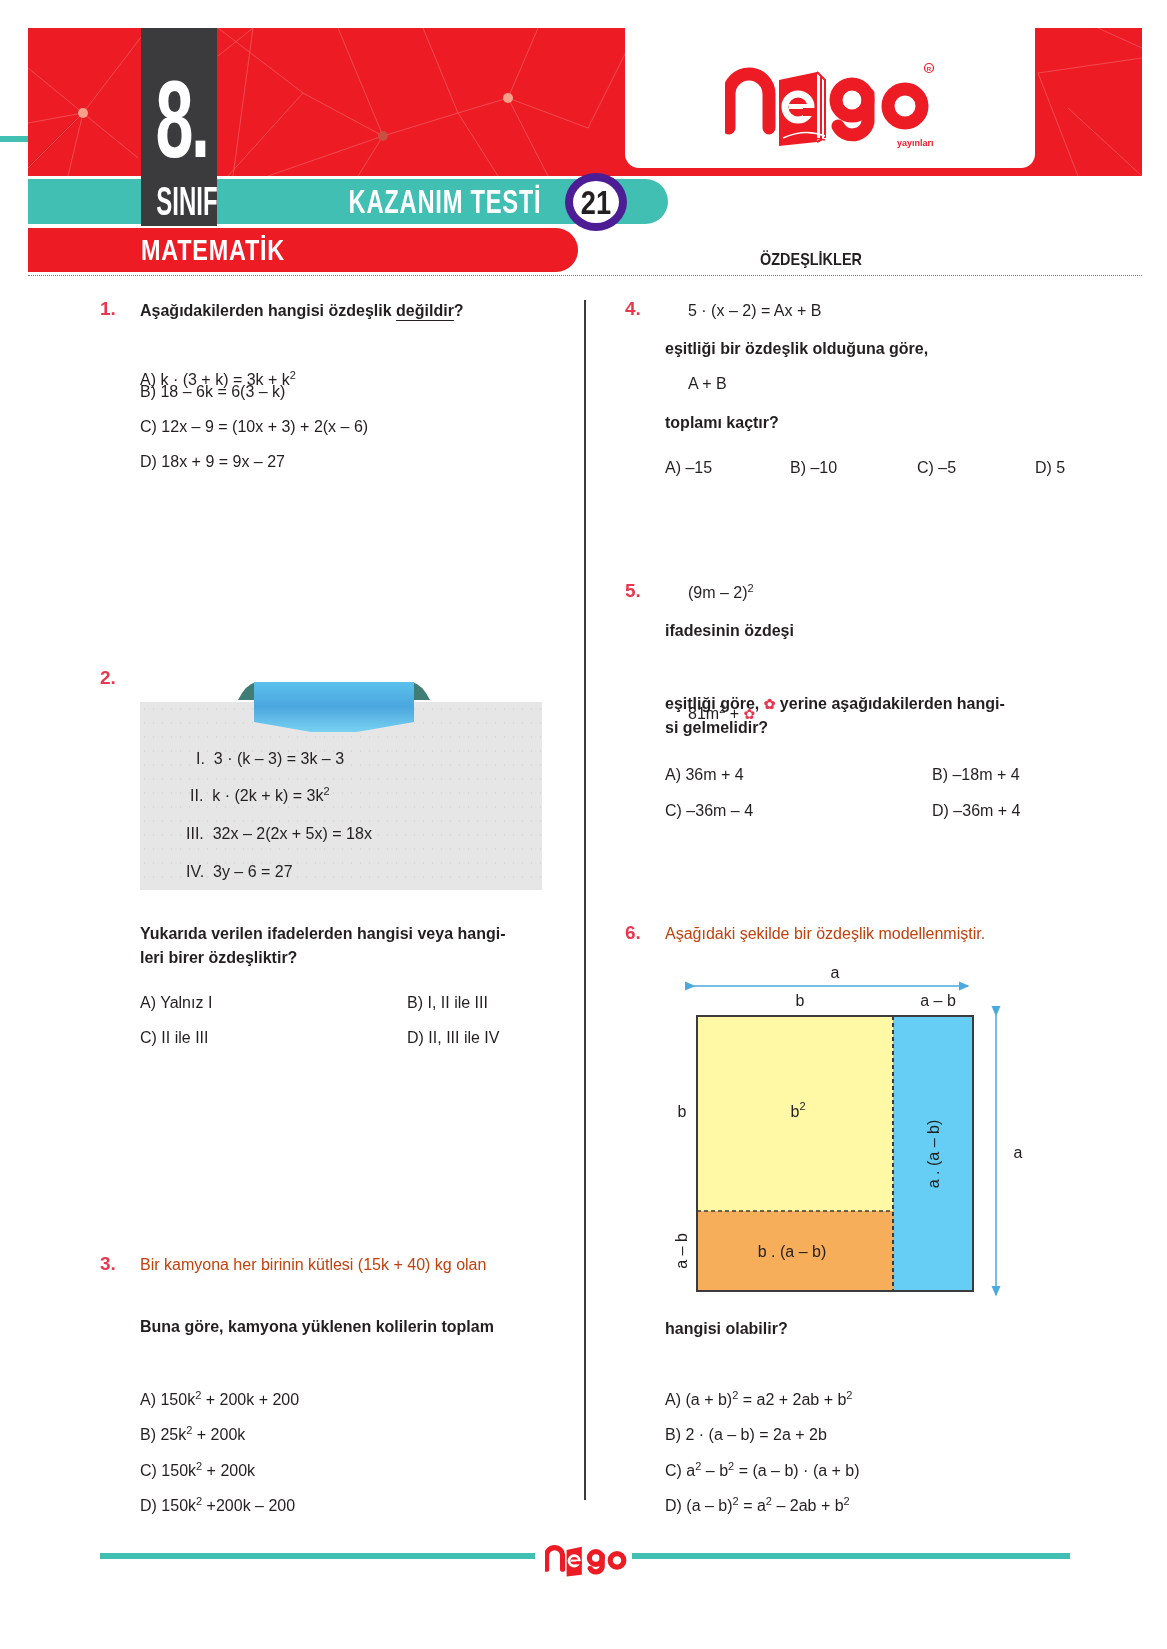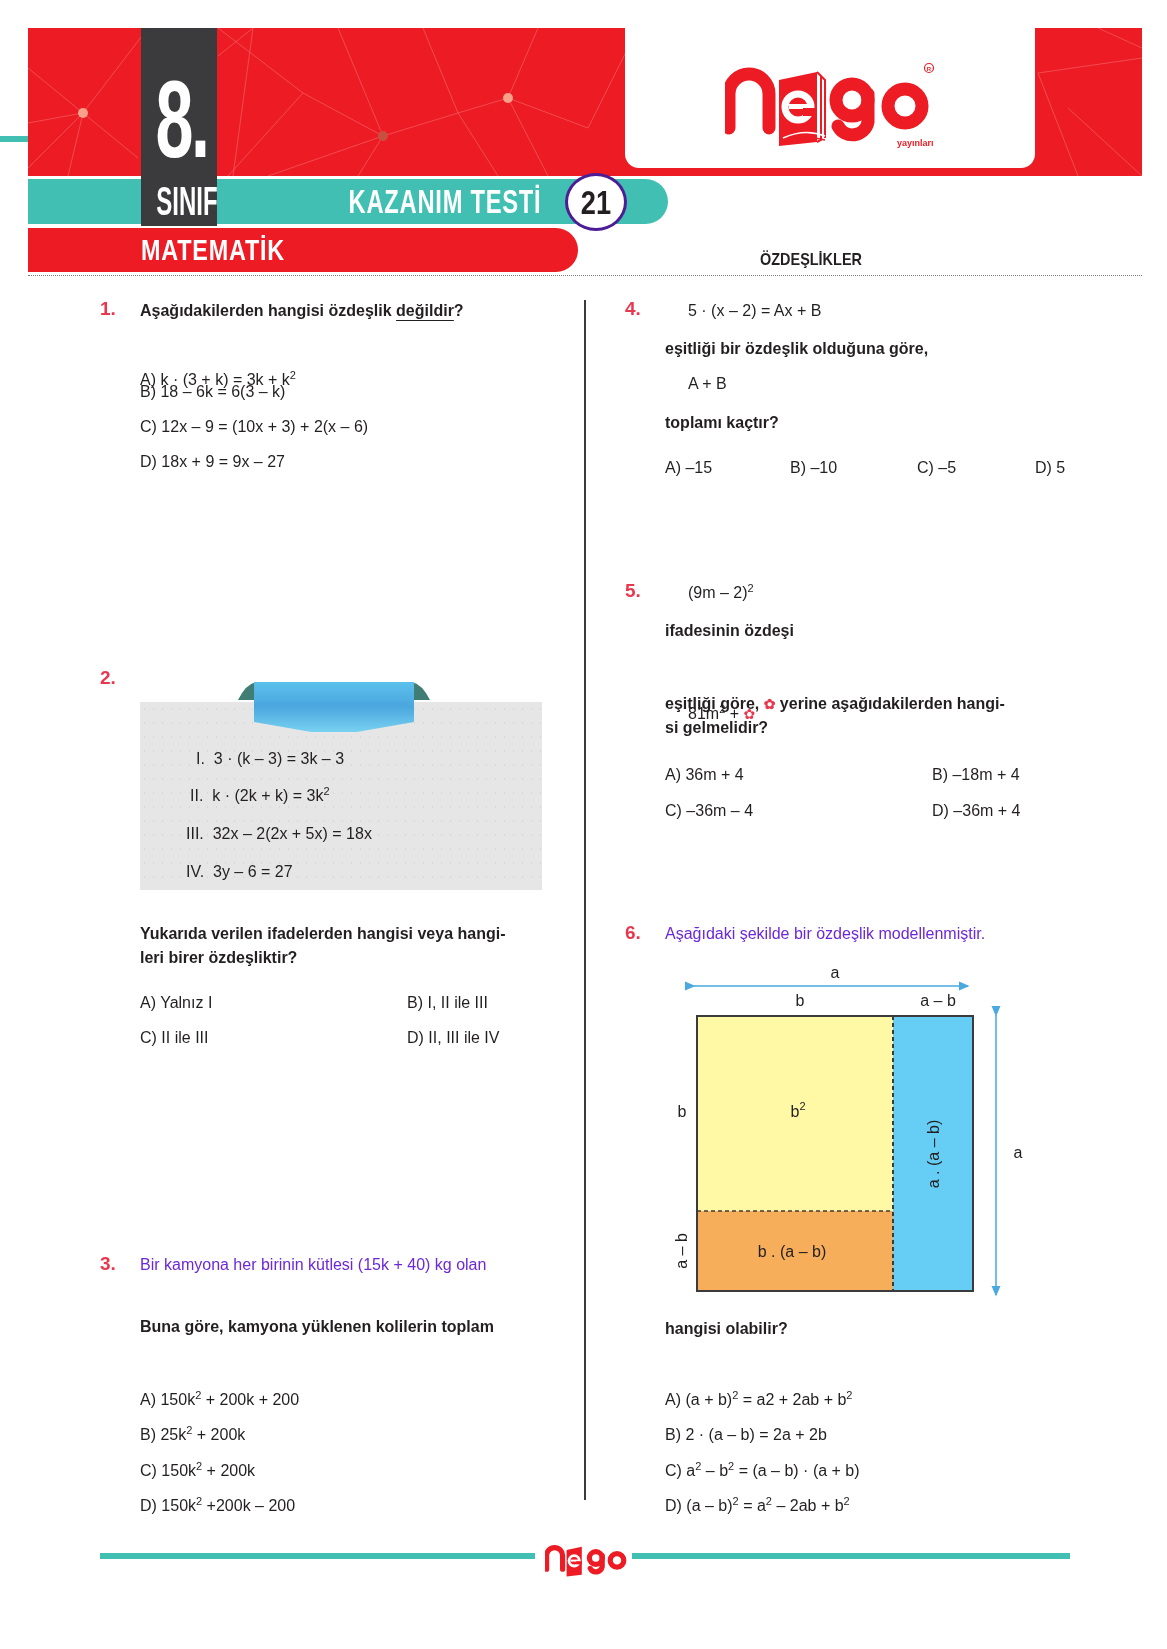--- a/index.html
+++ b/index.html
@@ -8,38 +8,38 @@
 
   
   .hdr-red { position: absolute; left: 28px; top: 28px; width: 1114px; height: 148px; background: #ed1c24; overflow: hidden; }
   .hdr-red svg { position: absolute; left: 0; top: 0; }
   .hdr-teal-left { position: absolute; left: 0; top: 136px; width: 28px; height: 6px; background: #41bfb3; }
   .hdr-dark { position: absolute; left: 141px; top: 28px; width: 76px; height: 198px; background: #3b3a3c; z-index: 3; }
   .grade-num { position: absolute; left: 0; top: 36px; width: 76px; text-align: center; color: #fff; font-family: "Liberation Sans", sans-serif; font-weight: bold; font-size: 110px; line-height: 110px; transform: scaleX(0.62); transform-origin: center; letter-spacing: -4px; }
   .grade-label { position: absolute; left: 0; top: 152px; width: 76px; text-align: center; color: #fff; font-weight: bold; font-size: 40px; line-height: 42px; transform: scaleX(0.6); transform-origin: center; }
   .teal-band { position: absolute; left: 28px; top: 179px; width: 640px; height: 45px; background: #41bfb3; border-radius: 0 23px 23px 0; z-index: 2; }
   .test-title { position: absolute; left: 310px; top: 184px; width: 270px; text-align: center; color: #fff; font-weight: bold; font-size: 33px; line-height: 36px; transform: scaleX(0.72); transform-origin: center; z-index: 4; letter-spacing: 1px; }
-  .test-circle { position: absolute; left: 565px; top: 173px; width: 62px; height: 58px; border-radius: 50%; background: #fff; border: 3px solid #4c1d95; z-index: 5; display: flex; align-items: center; justify-content: center; }
+  .test-circle { position: absolute; left: 565px; top: 173px; width: 62px; height: 58px; border-radius: 50%; background: #fff; border: 8px solid #4c1d95; z-index: 5; display: flex; align-items: center; justify-content: center; }
   .test-num { font-weight: bold; font-size: 34px; color: #231f20; transform: scaleX(0.8); }
   .red-band { position: absolute; left: 28px; top: 228px; width: 550px; height: 44px; background: #ed1c24; border-radius: 0 22px 22px 0; z-index: 2; }
   .subject { position: absolute; left: 141px; top: 232px; color: #fff; font-weight: bold; font-size: 30px; line-height: 36px; transform: scaleX(0.78); transform-origin: left; z-index: 4; letter-spacing: 1px; }
   .topic { position: absolute; left: 760px; top: 250px; font-weight: bold; font-size: 17px; color: #231f20; transform: scaleX(0.85); transform-origin: left; }
   .hdr-rule { position: absolute; left: 28px; top: 275px; width: 1114px; height: 0; border-top: 1.5px dotted #7a7a7a; }
 
   .logo-box { position: absolute; left: 625px; top: 28px; width: 410px; height: 140px; background: #fff; border-radius: 0 0 14px 14px; z-index: 3; }
   .logo-svg { position: absolute; left: 100px; top: 22px; }
 
   
   .col-divider { position: absolute; left: 584px; top: 300px; width: 2px; height: 1200px; background: #3b3a3c; }
 
   
   .q { position: absolute; font-size: 16px; line-height: 22px; }
   .qnum { position: absolute; color: #e8384f; font-weight: bold; font-size: 19px; line-height: 22px; }
   .stem { font-weight: bold; font-size: 16px; line-height: 24px; color: #231f20; }
-  .plain { font-weight: normal; font-size: 16px; line-height: 24px; color: #6d28d9; }
+  .plain { font-weight: normal; font-size: 16px; line-height: 24px; color: #c2410c; }
   .opt { position: absolute; font-size: 16px; line-height: 22px; white-space: nowrap; color: #231f20; }
   sup { font-size: 11px; vertical-align: 6px; line-height: 0; }
   .ul { text-decoration: underline; text-underline-offset: 4px; }
 
   .q2-box { position: absolute; left: 140px; top: 702px; width: 402px; height: 188px; background: #e6e6e7; }
   .q2-box::after { content: ""; position: absolute; inset: 0; background-image: radial-gradient(#d2d2d3 0.8px, transparent 0.9px); background-size: 9px 14px; opacity: 0.7; }
   .tab-shape { position: absolute; left: 236px; top: 680px; width: 196px; height: 52px; z-index: 2; }
   .roman { position: absolute; font-size: 16px; line-height: 22px; white-space: nowrap; z-index: 3; }
 
   .flower { color: #e8384f; font-size: 14px; }

